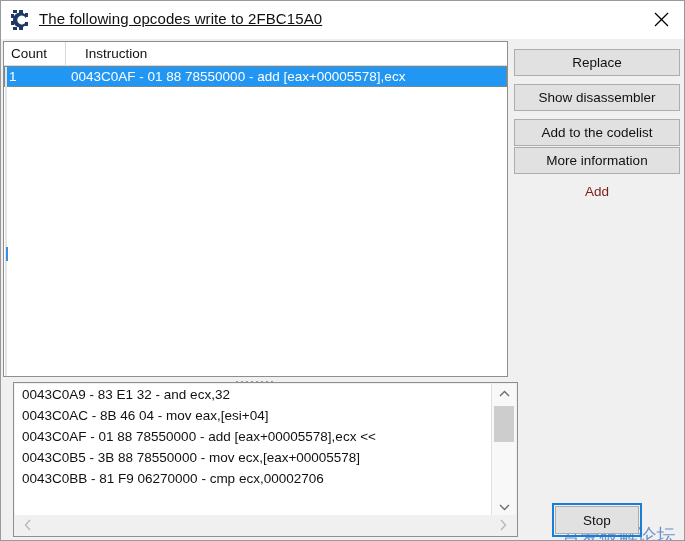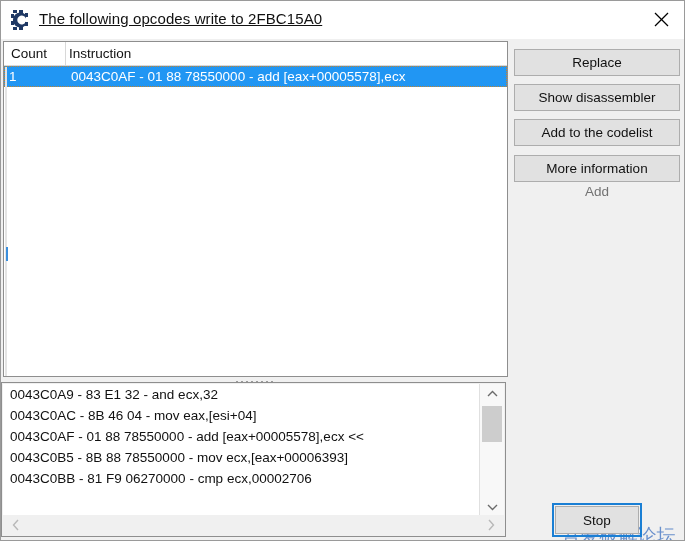--- a/index.html
+++ b/index.html
@@ -99,21 +99,21 @@
     height: 23px;
     line-height: 23px;
     font-size: 13.5px;
     color: #111111;
     padding-left: 7px;
     box-sizing: border-box;
     white-space: nowrap;
     cursor: default;
   }
   #col-count { left: 0; width: 62px; border-right: 1px solid #d8d8d8; }
-  #col-instruction { left: 58px; width: 441px; }
+  #col-instruction { left: 74px; width: 441px; }
 
   #oplist-rows {
     position: absolute;
     left: 0; top: 24px;
     width: 503px;
     height: 310px;
   }
   .op-row {
     position: relative;
     height: 21px;
@@ -163,21 +163,21 @@
     position: absolute;
     left: 50%; top: 3px;
     transform: translateX(-50%);
     width: 40px; height: 2px;
     background-image: repeating-linear-gradient(to right, #9a9a9a 0, #9a9a9a 2px, transparent 2px, transparent 5px);
   }
 
   
   #disasm {
     position: absolute;
-    left: 0; top: 343px;
+    left: 12px; top: 343px;
     width: 505px;
     height: 155px;
     background: #f0f0f0;
     border: 1px solid #8e8e8e;
     box-sizing: border-box;
     overflow: hidden;
   }
   #disasm-text {
     position: absolute;
     left: 1px; top: 1px;
@@ -264,29 +264,29 @@
     color: #111111;
     display: flex;
     align-items: center;
     justify-content: center;
     cursor: default;
     white-space: nowrap;
   }
   #btn-replace { top: 8px; }
   #btn-disasm  { top: 43px; }
   #btn-codelist{ top: 78px; }
-  #btn-moreinfo{ top: 114px; }
+  #btn-moreinfo{ top: 106px; }
 
   #add-label {
     position: absolute;
     left: 2px; top: 143px;
     width: 166px;
     text-align: center;
     font-size: 13.5px;
-    color: #737373;
+    color: #7f1d1d;
     cursor: default;
   }
 
   #btn-stop {
     position: absolute;
     left: 43px;
     top: 465px;
     width: 84px;
     height: 28px;
     background: #e1e1e1;
@@ -375,21 +375,21 @@
 
     <div id="splitter">
       <div id="splitter-grip"></div>
     </div>
 
     <div id="disasm">
       <div id="disasm-text">
         <div class="dis-line">0043C0A9 - 83 E1 32 - and ecx,32</div>
         <div class="dis-line">0043C0AC - 8B 46 04  - mov eax,[esi+04]</div>
         <div class="dis-line">0043C0AF - 01 88 78550000  - add [eax+00005578],ecx &lt;&lt;</div>
-        <div class="dis-line">0043C0B5 - 8B 88 78550000  - mov ecx,[eax+00006393]</div>
+        <div class="dis-line">0043C0B5 - 3B 88 78550000  - mov ecx,[eax+00005578]</div>
         <div class="dis-line">0043C0BB - 81 F9 06270000 - cmp ecx,00002706</div>
         <div class="dis-line clipped">EAX=2FBBC028</div>
       </div>
 
       <div id="disasm-vsb">
         <div class="sb-arrow" id="disasm-vsb-up">
           <svg width="11" height="8" viewBox="0 0 11 8">
             <polyline points="1,6 5.5,1.5 10,6" fill="none" stroke="#6b6b6b" stroke-width="1.4"></polyline>
           </svg>
         </div>

